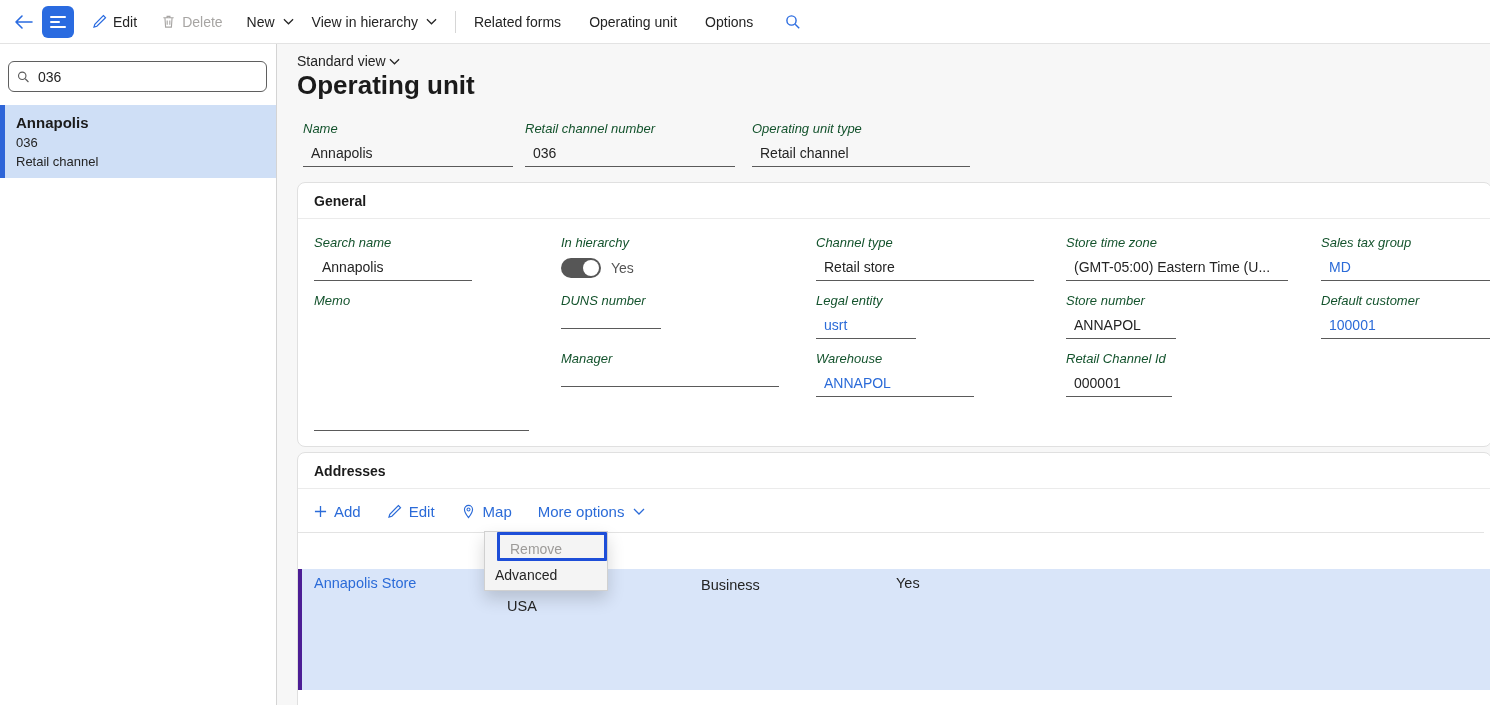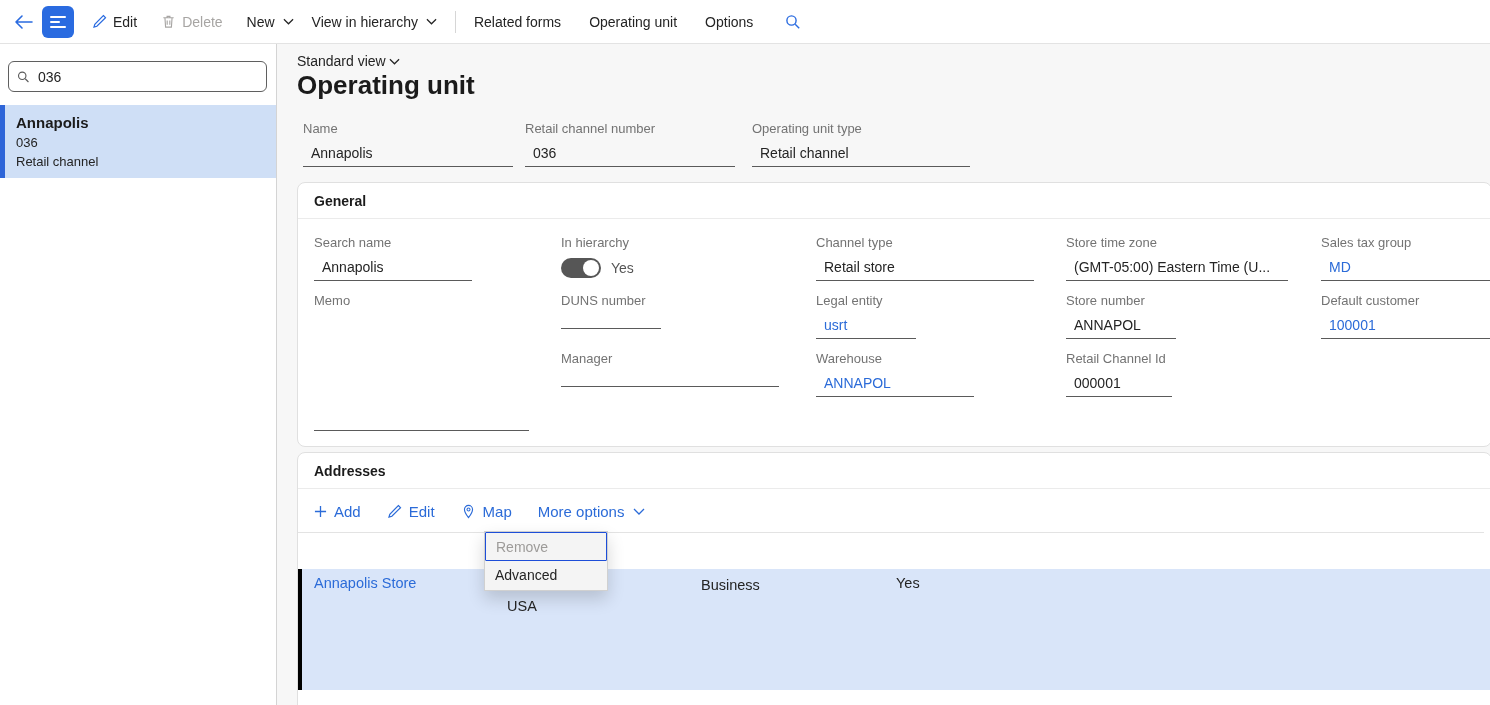--- a/index.html
+++ b/index.html
@@ -39,21 +39,21 @@
   .side-item .t1 { font-size:15px; font-weight:700; color:#1b1b1b; margin-bottom:3px; }
   .side-item .t2 { font-size:13px; color:#242424; line-height:1.45; }
 
   
   .main { position:absolute; left:277px; top:44px; right:0; bottom:0; background:#f7f7f7; }
   .std-view { position:absolute; left:20px; top:9px; font-size:14px; color:#242424;
               display:flex; align-items:center; gap:1px; }
   .page-title { position:absolute; left:20px; top:26px; font-size:26px; font-weight:700; color:#1b1b1b; }
 
   .hfield { position:absolute; }
-  .flabel { font-size:13px; color:#737373; }
+  .flabel { font-size:13px; color:#14532d;font-style:italic; }
   .fval { margin-top:4px; font-size:14px; color:#242424; border-bottom:1px solid #5a5a5a;
           padding:5px 0 5px 8px; min-height:17px; }
   .link { color:#2b6bd8; }
 
   .card { position:absolute; background:#fff; border:1px solid #e0e0e0; border-radius:8px; }
   .card-header { height:36px; line-height:36px; padding:0 16px; font-size:14px; font-weight:600;
                  color:#1b1b1b; border-bottom:1px solid #ebebeb; }
   #general-card { left:20px; top:138px; width:1195px; height:265px; }
   .gfield { position:absolute; }
   .memo-box { margin-top:6px; height:117px; border-bottom:1px solid #5a5a5a; }
@@ -62,28 +62,28 @@
   .toggle .knob { position:absolute; right:2px; top:2px; width:16px; height:16px; border-radius:50%; background:#fff; }
 
   #addresses-card { left:20px; top:408px; width:1195px; height:300px; border-radius:8px 8px 0 0; }
   .addr-toolbar { position:absolute; left:0; right:7px; top:37px; height:43px; display:flex;
                   align-items:center; padding:0 16px; gap:26px; border-bottom:1px solid #e3e3e3; }
   .addr-btn { display:flex; align-items:center; gap:7px; color:#2b6bd8; font-size:15px; }
   .thead { position:absolute; left:0; right:0; top:80px; height:36px; border-bottom:1px solid #e3e3e3; }
   .th { position:absolute; top:9px; font-size:13.5px; font-weight:700; color:#1b1b1b; }
   .sort-ic { position:absolute; left:713px; top:7px; font-size:15px; color:#5a5a5a; font-weight:400; }
   .trow { position:absolute; left:0; right:0; top:116px; height:121px; background:#d9e5f9;
-          border-left:4px solid #000000; font-size:14.5px; }
+          border-left:4px solid #4c1d95; font-size:14.5px; }
   .td { position:absolute; }
 
   
   .ctx-menu { position:absolute; left:207px; top:487px; width:124px; background:#f4f4f4;
               border:1px solid #d0d0d0; box-shadow:0 8px 16px rgba(0,0,0,.16); z-index:20; }
   .ctx-item { height:29px; line-height:28px; padding:0 10px; font-size:14px; color:#242424; }
-  .ctx-item.disabled { color:#9d9b99; border:1px solid #1d4ed8; border-radius:1px; }
+  .ctx-item.disabled { color:#9d9b99; border:3px solid #1d4ed8; border-radius:1px;margin-left:12px; }
 </style>
 </head>
 <body>
 
 <div class="stage">
 
   <div class="topbar">
     <span class="back-btn">
       <svg width="20" height="16" viewBox="0 0 20 16">
           <path d="M8 2L2 8l6 6M2 8h16" stroke="currentColor" stroke-width="1.6" fill="none" stroke-linecap="round" stroke-linejoin="round"></path>

